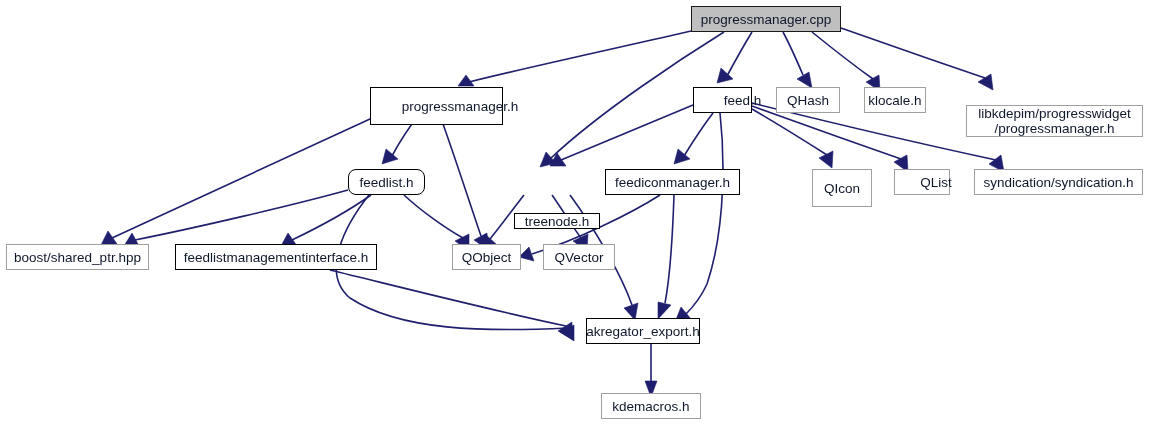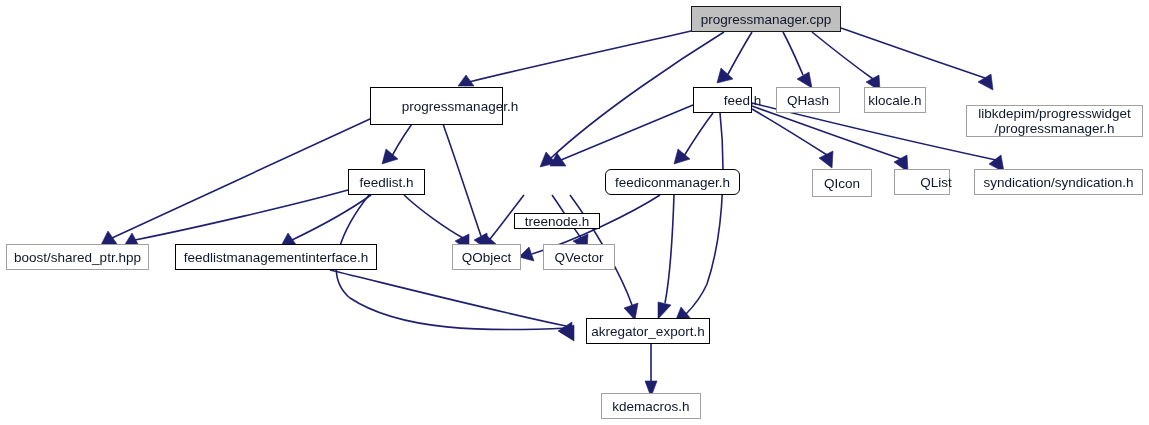--- a/index.html
+++ b/index.html
@@ -166,26 +166,26 @@
       </g>
     </svg>
   <div id="node-layer">
       <div class="node-box kind-root" style="left: 691px; top: 6px; width: 150px; height: 26px;">progressmanager.cpp</div>
       <div class="node-box kind-local" style="left: 370px; top: 87px; width: 133px; height: 38px; padding-left: 47px;">progressmanager.h</div>
       <div class="node-box kind-local" style="left: 693px; top: 87px; width: 59px; height: 26px; padding-left: 40px;">feed.h</div>
       <div class="node-box kind-system" style="left: 776px; top: 87px; width: 64px; height: 26px;">QHash</div>
       <div class="node-box kind-system" style="left: 864px; top: 87px; width: 62px; height: 26px;">klocale.h</div>
       <div class="node-box kind-system" style="left: 966px; top: 81px; width: 177px; height: 32px; margin-top: 24px;">libkdepim/progresswidget
 /progressmanager.h</div>
-      <div class="node-box kind-local" style="left: 348px; top: 169px; width: 77px; height: 26px;">feedlist.h</div>
+      <div class="node-box kind-local" style="left: 348px; top: 169px; width: 77px; height: 26px; border-radius: 8px;">feedlist.h</div>
       <div class="node-box kind-local" style="left: 514px; top: 169px; width: 86px; height: 16px; margin-top: 44px;">treenode.h</div>
-      <div class="node-box kind-local" style="left: 605px; top: 169px; width: 135px; height: 26px; border-radius: 6px;">feediconmanager.h</div>
-      <div class="node-box kind-system" style="left: 812px; top: 169px; width: 60px; height: 28px;">QIcon</div>
+      <div class="node-box kind-local" style="left: 605px; top: 169px; width: 135px; height: 26px;">feediconmanager.h</div>
+      <div class="node-box kind-system" style="left: 812px; top: 169px; width: 60px; height: 38px;">QIcon</div>
       <div class="node-box kind-system" style="left: 894px; top: 169px; width: 56px; height: 26px; padding-left: 28px;">QList</div>
       <div class="node-box kind-system" style="left: 974px; top: 169px; width: 169px; height: 26px;">syndication/syndication.h</div>
       <div class="node-box kind-system" style="left: 6px; top: 244px; width: 143px; height: 26px;">boost/shared_ptr.hpp</div>
       <div class="node-box kind-local" style="left: 175px; top: 244px; width: 202px; height: 26px;">feedlistmanagementinterface.h</div>
       <div class="node-box kind-system" style="left: 452px; top: 244px; width: 69px; height: 26px;">QObject</div>
       <div class="node-box kind-system" style="left: 543px; top: 244px; width: 72px; height: 26px;">QVector</div>
-      <div class="node-box kind-local" style="left: 586px; top: 318px; width: 124px; height: 26px;">akregator_export.h</div>
+      <div class="node-box kind-local" style="left: 586px; top: 318px; width: 114px; height: 26px;">akregator_export.h</div>
       <div class="node-box kind-system" style="left: 601px; top: 393px; width: 100px; height: 26px;">kdemacros.h</div>
     </div>
 </div>
 
 </body></html>

